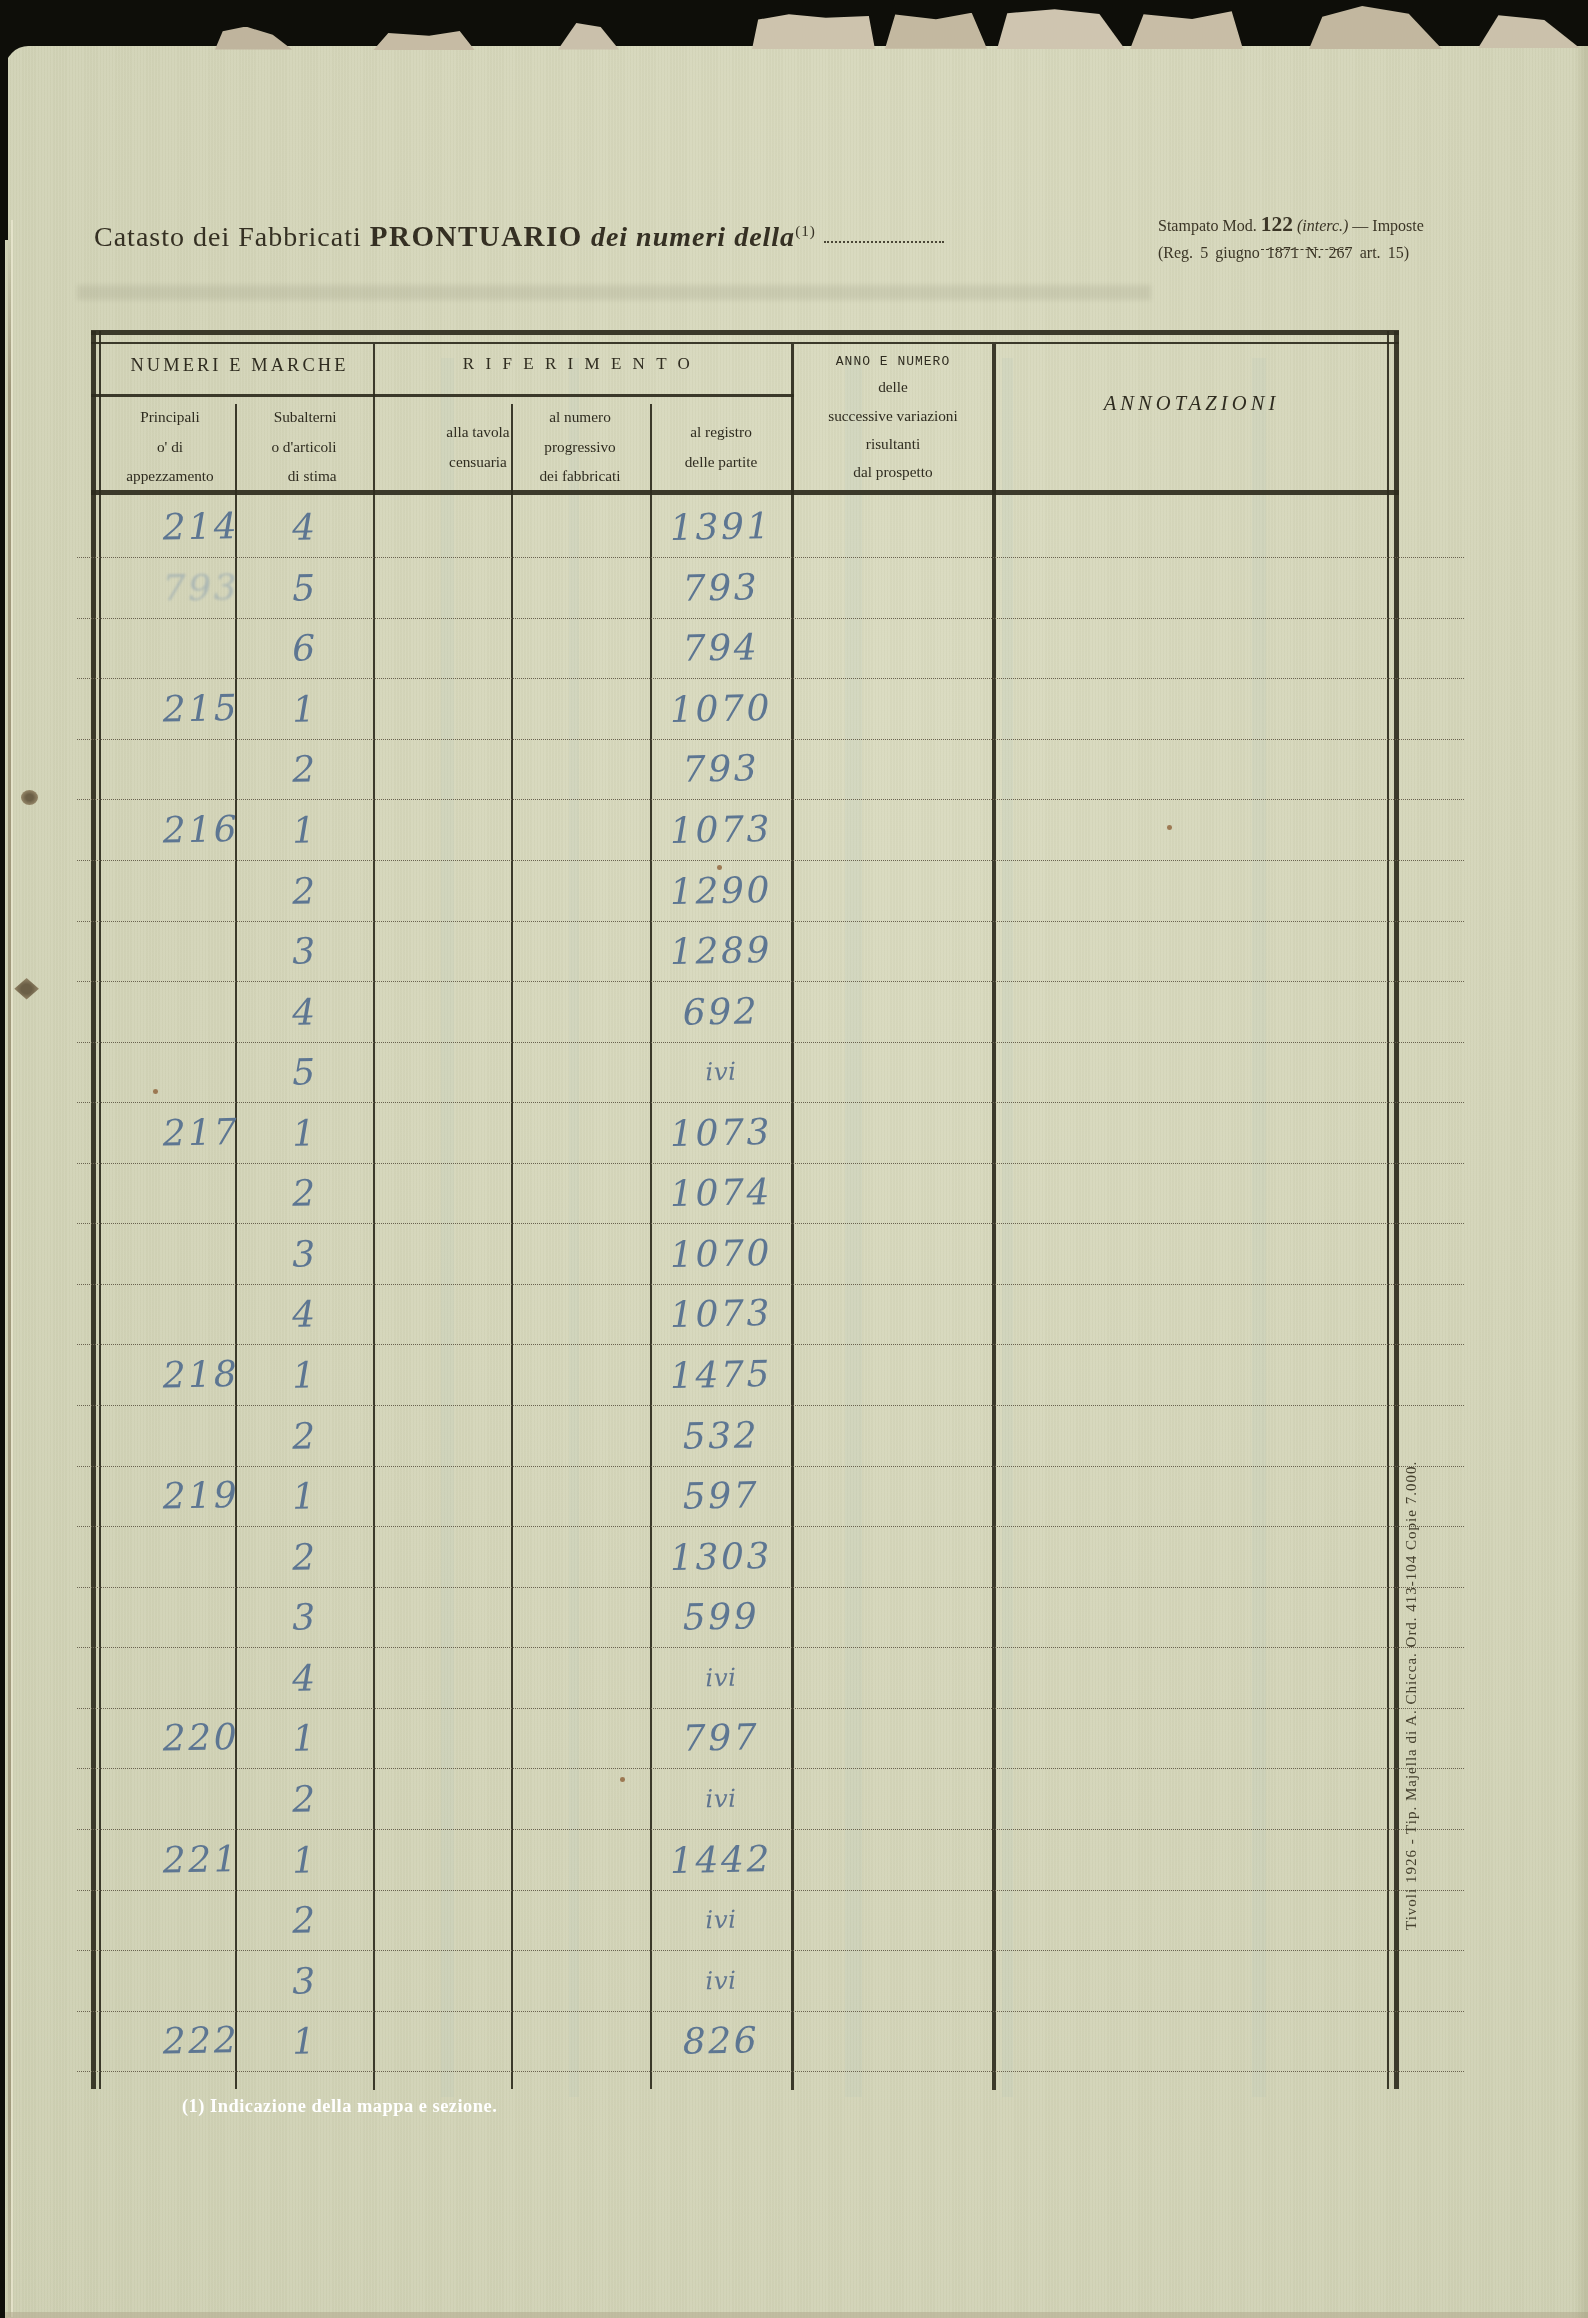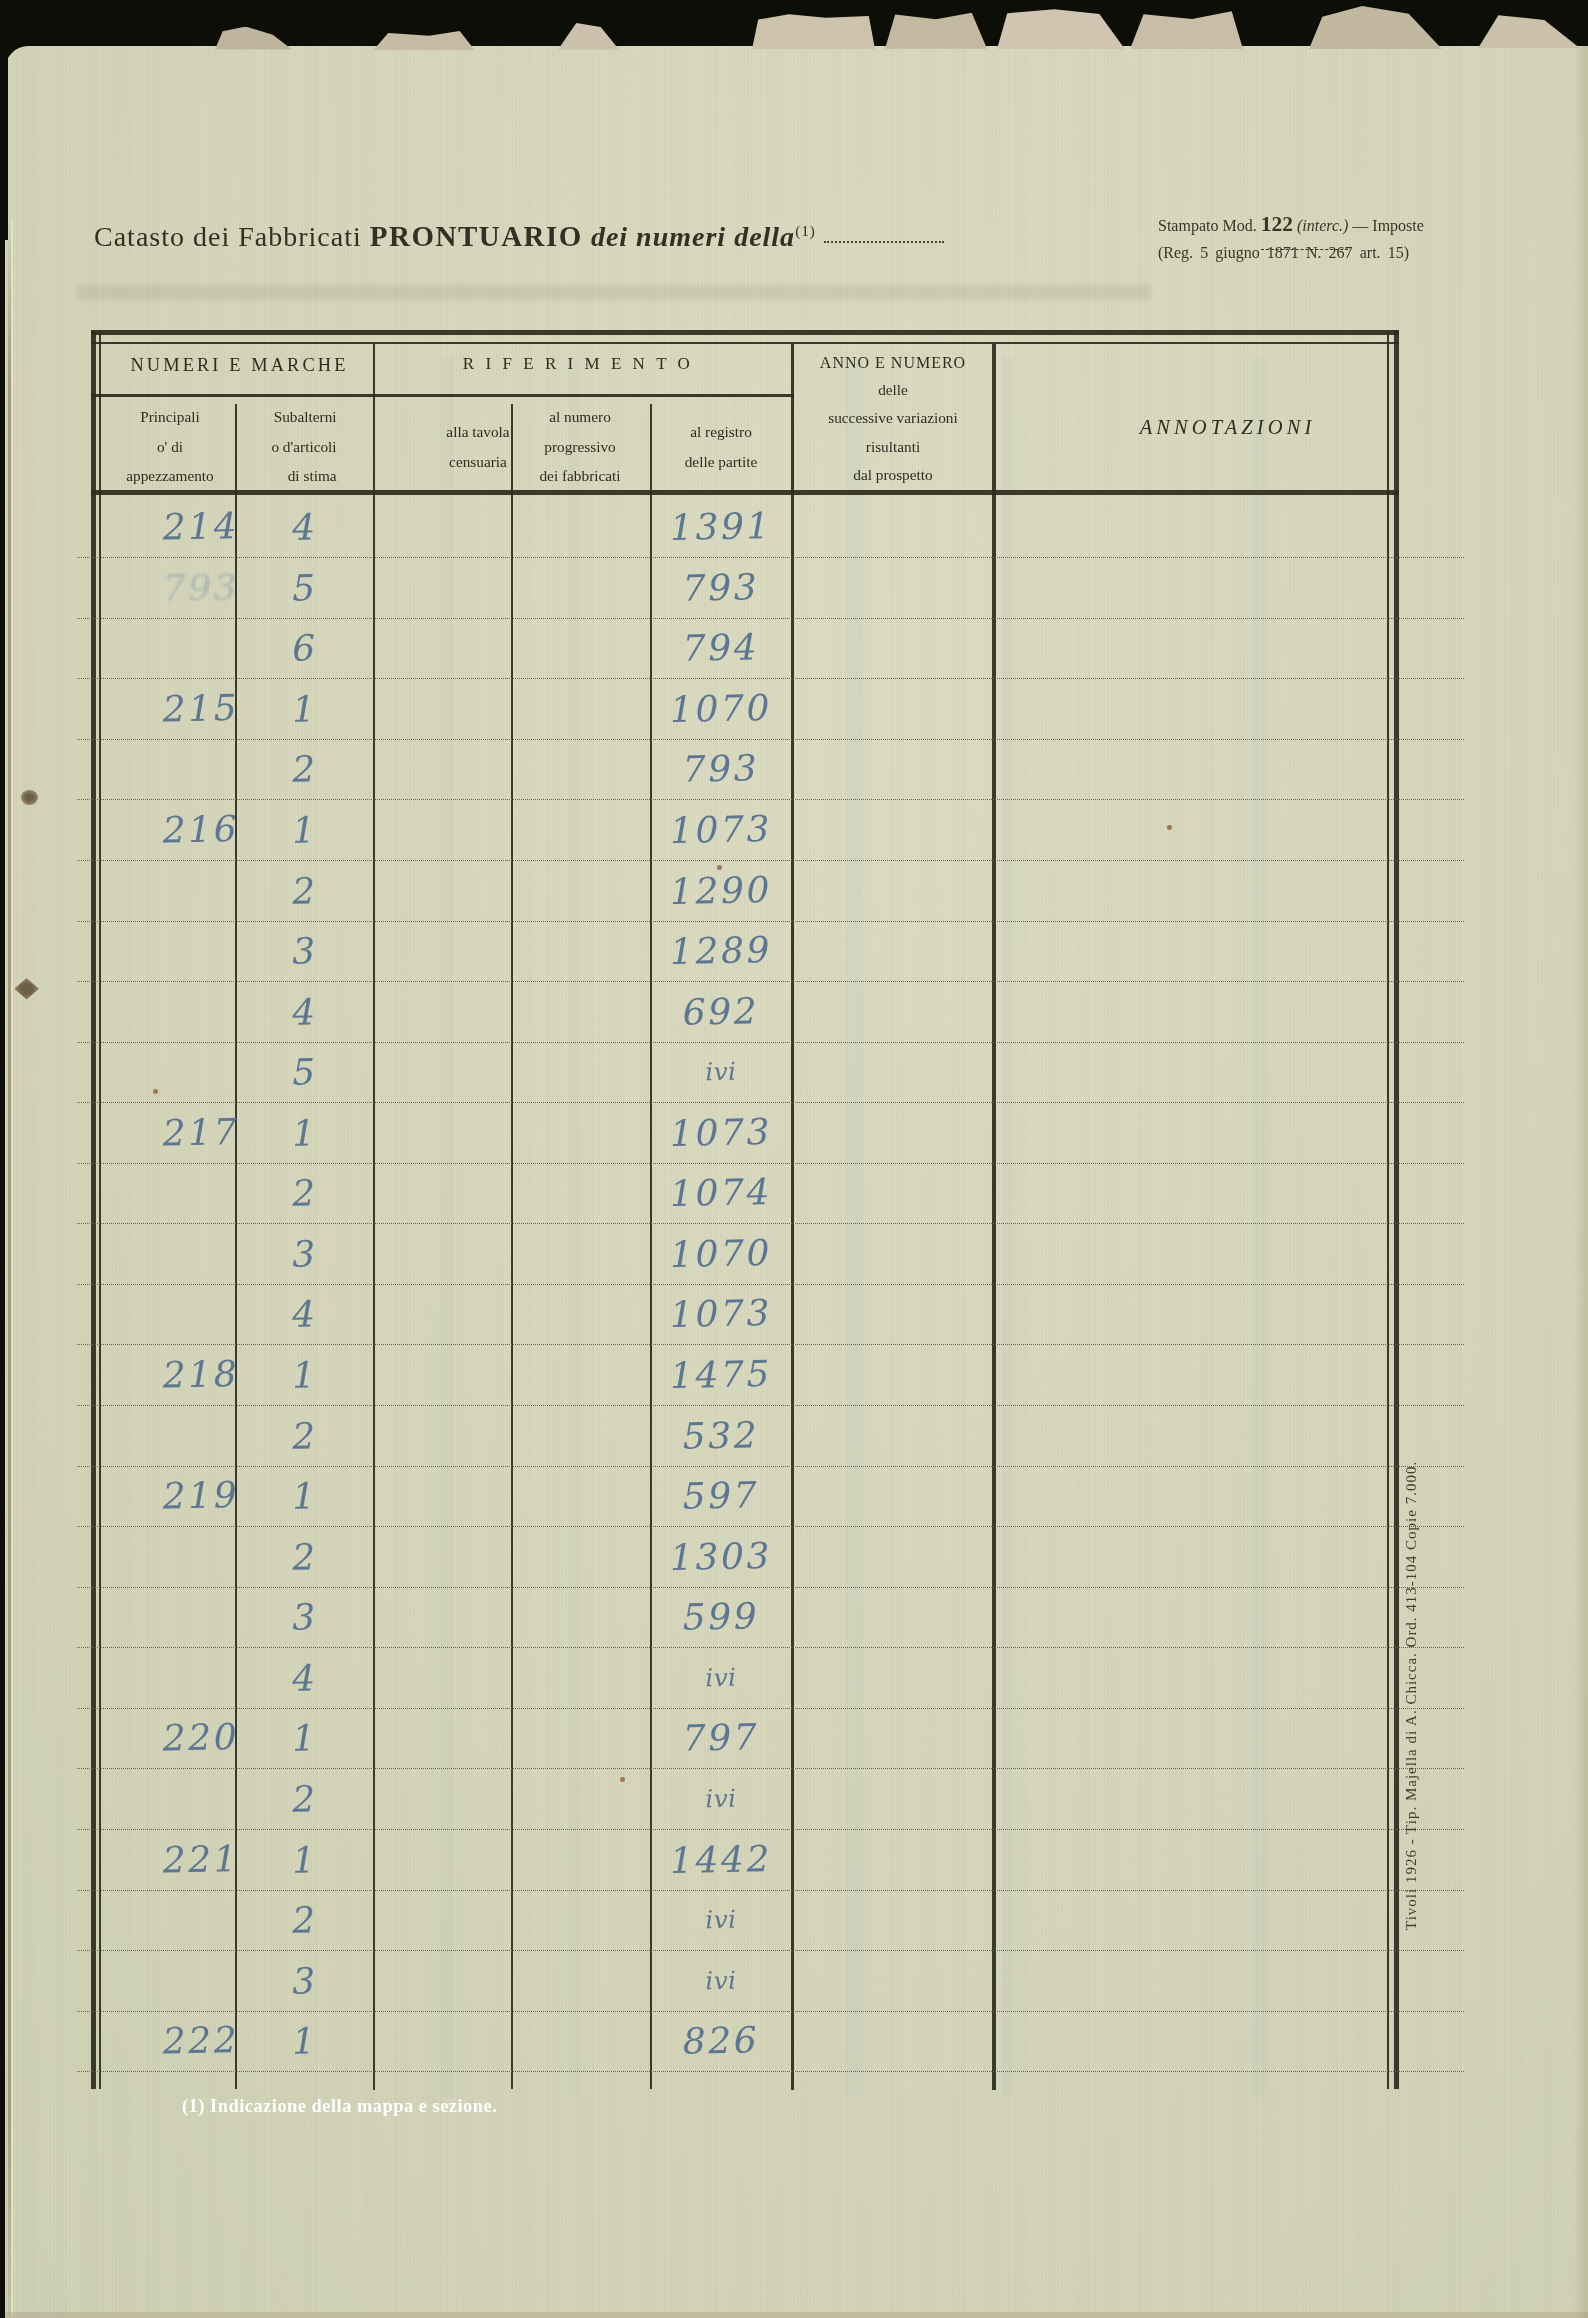--- a/index.html
+++ b/index.html
@@ -33,21 +33,21 @@
   .stamp .ital{font-style:italic;}
   .stamp .l2{margin-top:7.2px;font-size:16px;word-spacing:3.1px;}
 
   .vline,.hline{position:absolute;background:#2e2b1d;opacity:.92;}
   .thc{position:absolute;color:#2f2c20;text-align:center;}
   .group{font-size:18.4px;letter-spacing:3.1px;}
   .group-rif{font-size:17px;letter-spacing:11.3px;}
   .colhead{display:flex;flex-direction:column;justify-content:center;align-items:center;
            font-size:15.3px;line-height:1.95;white-space:pre-line;}
   .annohead{display:flex;flex-direction:column;justify-content:center;align-items:center;}
-  .anno1{font-size:16px;letter-spacing:1px;line-height:1.7;}
+  .anno1{font-size:13px;letter-spacing:1px;line-height:1.7;font-family:Liberation Mono, monospace;}
   .annorest{font-size:15.3px;line-height:1.85;white-space:pre-line;}
   .annotaz{display:flex;align-items:center;justify-content:center;
            font-style:italic;font-size:20.5px;letter-spacing:4.1px;}
 
   .row{position:absolute;left:77px;width:1387px;height:60px;border-bottom:1.5px dotted #6a6350;}
   .hw{position:absolute;top:0;height:60px;line-height:60px;text-align:center;
       font-family:"DejaVu Serif","Liberation Serif",serif;font-style:italic;
       font-size:36px;letter-spacing:2.6px;color:#5d7692;transform:rotate(-1.2deg);}
   .c-princ{left:28px;width:130px;padding-left:31px;}
   .c-sub{left:159px;width:138px;padding-right:46px;}
@@ -146,21 +146,21 @@
 dei fabbricati</div>
   <div class="thc colhead" style="left:650px;top:403px;width:142px;height:87px;">al registro
 delle partite</div>
   <div class="thc annohead" style="left:794px;top:348px;width:198px;height:142px;">
     <div class="anno1">ANNO E NUMERO</div>
     <div class="annorest">delle
 successive variazioni
 risultanti
 dal prospetto</div>
   </div>
-  <div class="thc annotaz" style="left:996px;top:356px;width:391px;height:142px;padding-left:36px;">ANNOTAZIONI</div>
+  <div class="thc annotaz" style="left:996px;top:332px;width:391px;height:142px;">ANNOTAZIONI</div>
 
   <div>
       <div class="row" style="top: 497px;">
         <span class="hw c-princ">214</span>
         <span class="hw c-sub">4</span>
         <span class="hw c-reg">1391</span>
       </div>
       <div class="row" style="top: 558px;">
         <span class="hw c-sub">5</span>
         <span class="hw c-reg">793</span>

